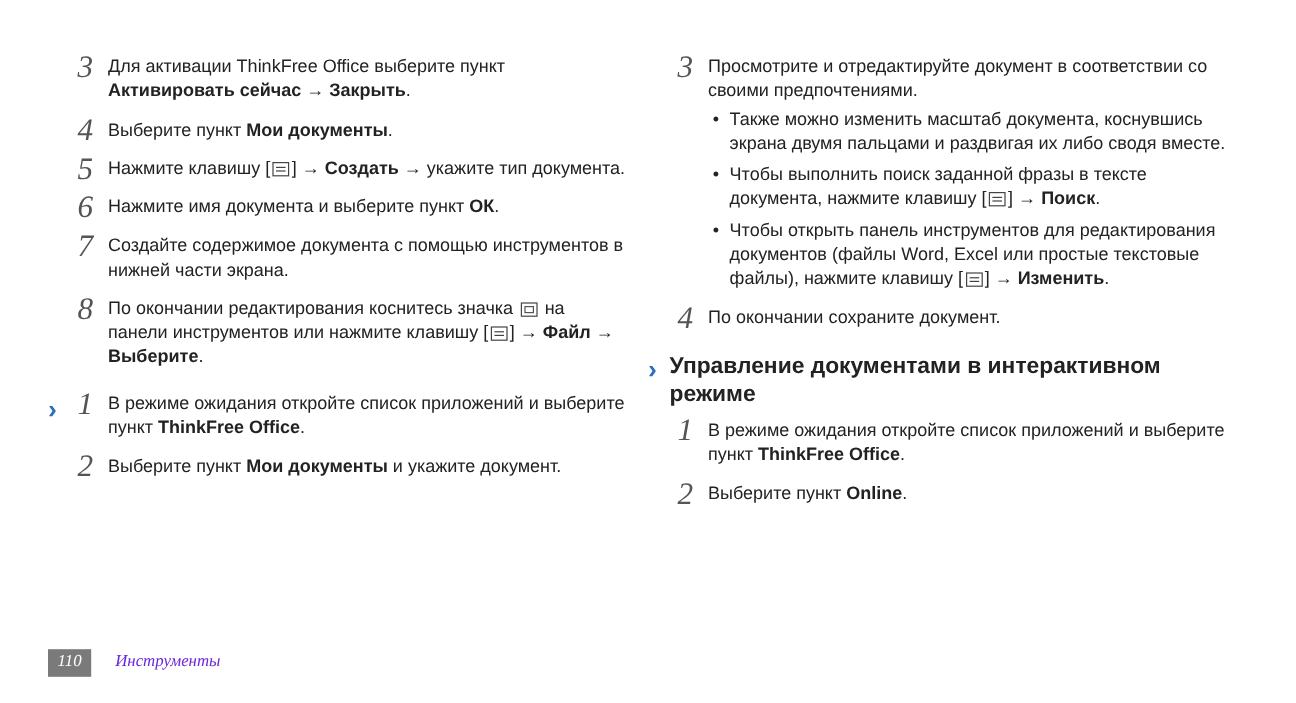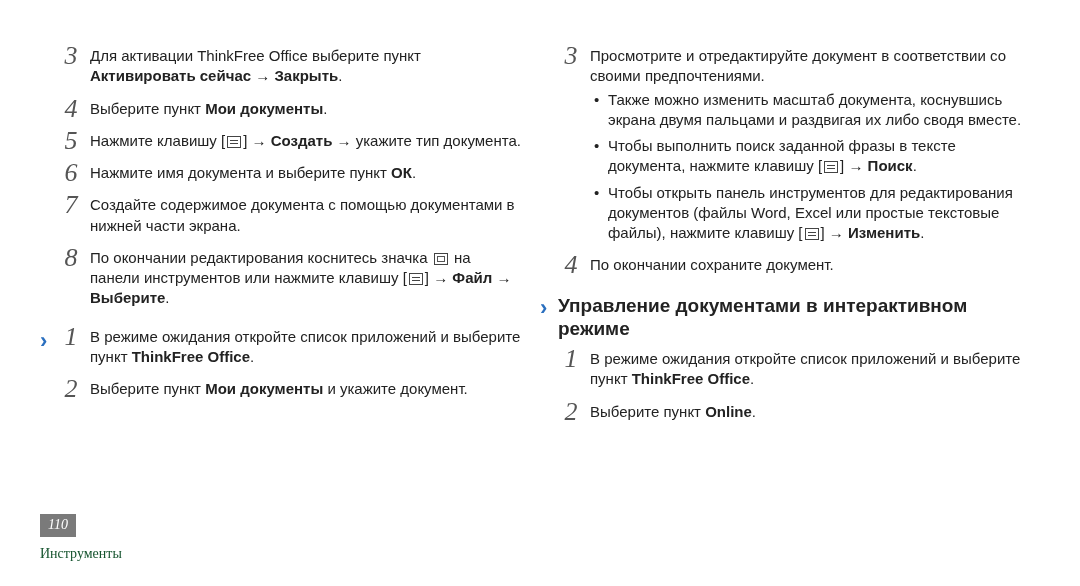--- a/index.html
+++ b/index.html
@@ -97,34 +97,34 @@
     content:"";
     position:absolute;
     left:2px; right:2px; top:2px; bottom:2px;
     border:1px solid #555;
   }
   .footer {
     position: absolute;
     left: 40px;
     bottom: 22px;
     display: flex;
-    align-items: flex-start;
-    gap: 8px;
-    flex-direction: column;
+    align-items: center;
+    gap: 20px;
   }
   .page-num {
     background: #7a7a7a;
     color: #fff;
     font-style: italic;
     font-family: Georgia, serif;
     font-size: 14px;
     padding: 2px 8px;
   }
   .section-name {
-    color: #14532d;
+    font-style: italic;
+    color: #6d28d9;
     font-family: Georgia, serif;
     font-size: 14px;
   }
   .inline { display:inline; }
 </style>
 </head>
 <body>
 
 <div class="page">
 
@@ -141,21 +141,21 @@
         <div class="step">
           <span class="step-num">5</span>
           <span class="step-body"><span class="inline">Нажмите клавишу [</span><span class="menu-icon"></span><span class="inline">] → </span><b class="inline">Создать</b><span class="inline"> → укажите тип документа.</span></span>
         </div>
         <div class="step">
           <span class="step-num">6</span>
           <span class="step-body"><span class="inline">Нажмите имя документа и выберите пункт </span><b class="inline">ОК</b><span class="inline">.</span></span>
         </div>
         <div class="step">
           <span class="step-num">7</span>
-          <span class="step-body"><span class="inline">Создайте содержимое документа с помощью документами в нижней части экрана.</span></span>
+          <span class="step-body"><span class="inline">Создайте содержимое документа с помощью инструментов в нижней части экрана.</span></span>
         </div>
         <div class="step">
           <span class="step-num">8</span>
           <span class="step-body"><span class="inline">По окончании редактирования коснитесь значка </span><span class="save-icon"></span><span class="inline"> на панели инструментов или нажмите клавишу [</span><span class="menu-icon"></span><span class="inline">] → </span><b class="inline">Файл</b><span class="inline"> → </span><b class="inline">Выберите</b><span class="inline">.</span></span>
         </div>
       </div>
 
     <h2 class="sub">
       <span class="chevron">›</span>
     </h2>

